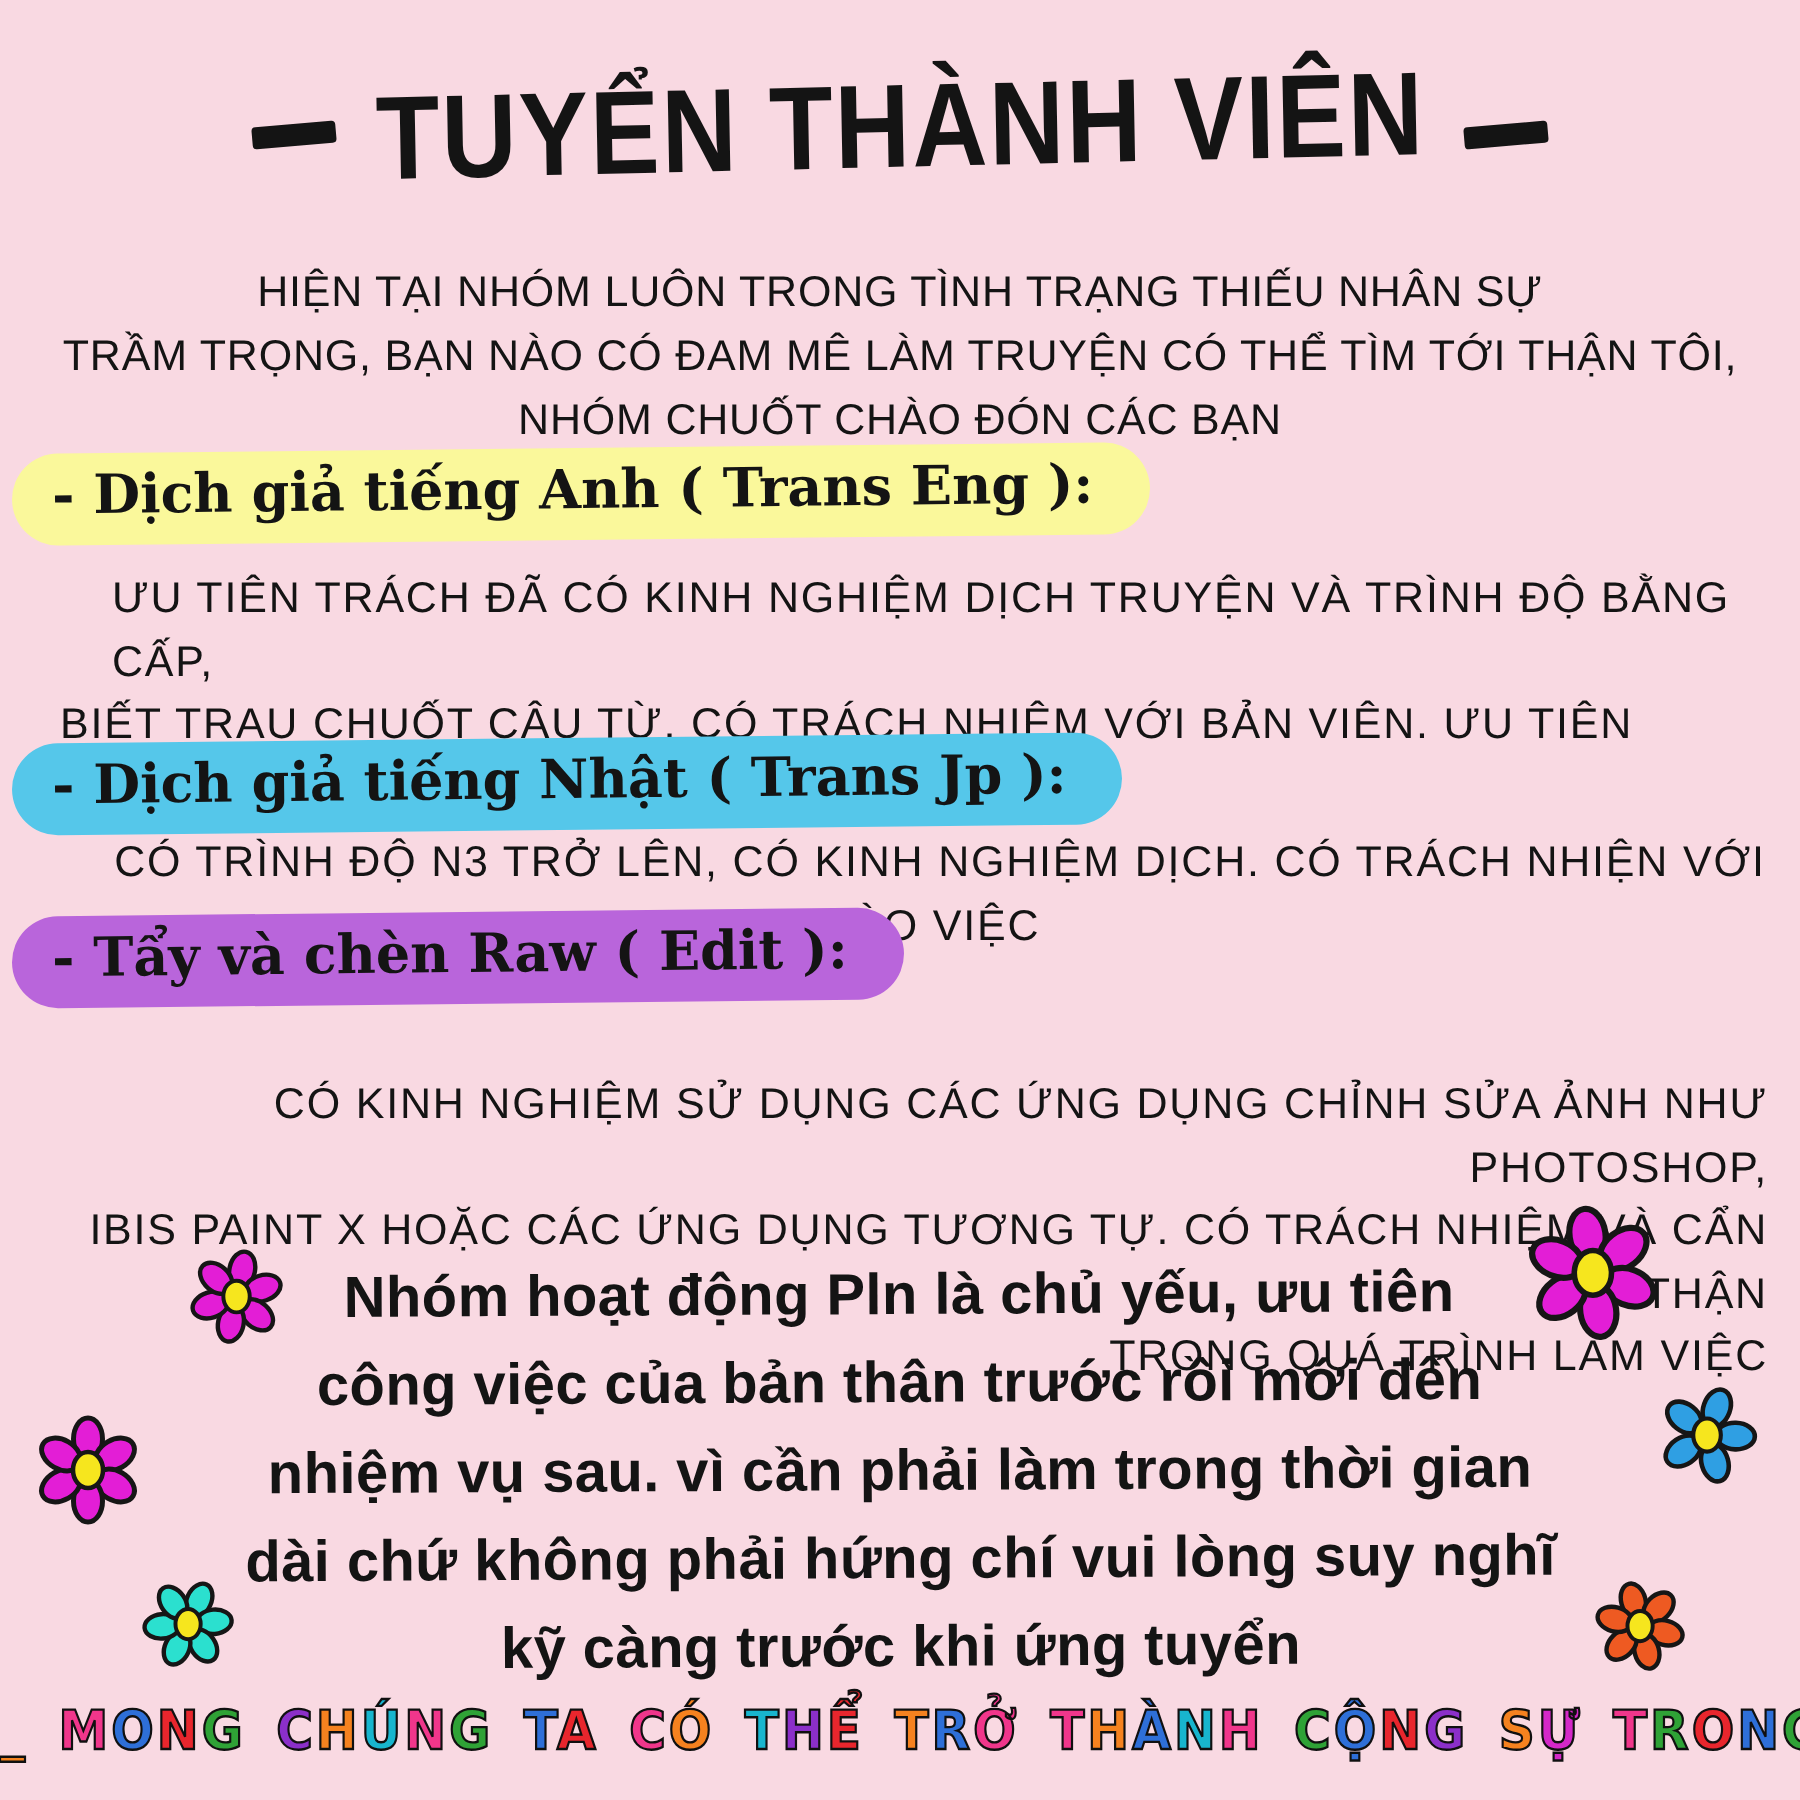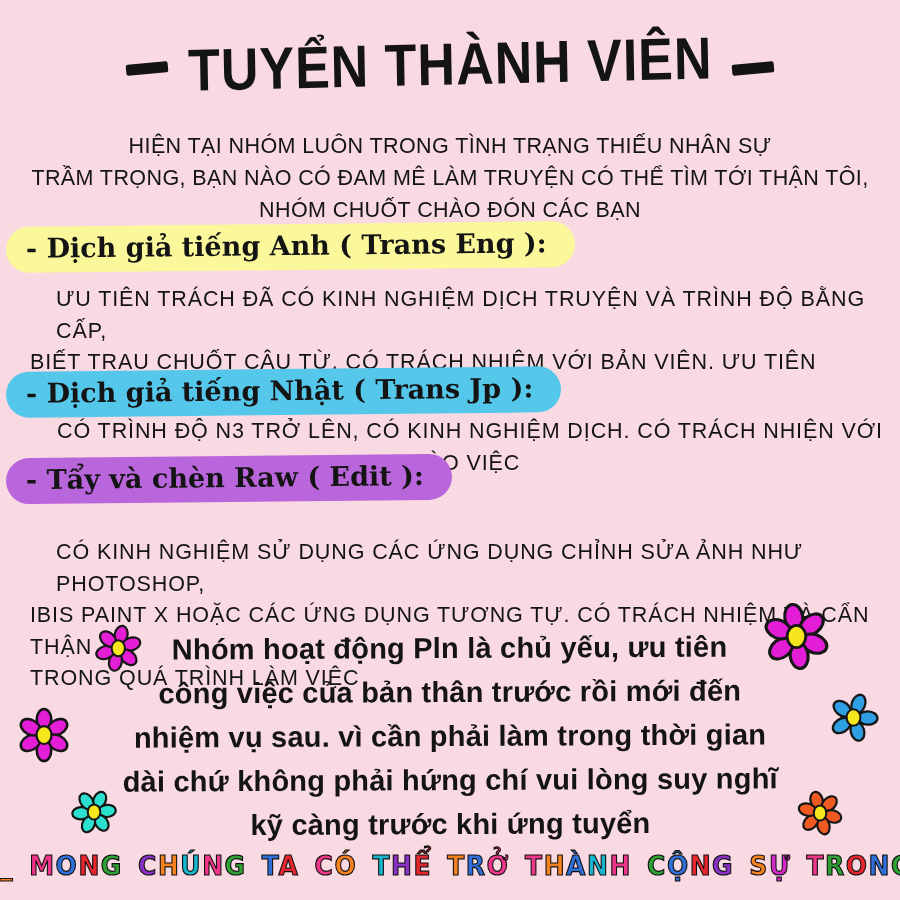--- a/index.html
+++ b/index.html
@@ -21,21 +21,21 @@
   
   .section-header{position:absolute;left:0;}
   .pill{
     display:inline-block;margin-left:6px;padding:6px 28px 9px 20px;border-radius:26px;
     font-family:"DejaVu Serif",serif;font-weight:bold;font-size:27px;
     transform:rotate(-0.6deg);
   }
   .hdr-0{top:224px;} .hdr-1{top:369px;} .hdr-2{top:456px;}
   .section-body{position:absolute;left:30px;right:16px;font-size:21.5px;
     line-height:31.5px;letter-spacing:0.9px;font-weight:500;}
-  .body-0{top:284px;} .body-1{top:416px;text-align:center;} .body-2{top:537px;}
+  .body-0{top:284px;} .body-1{top:416px;text-align:center;} .body-2{top:537px;text-align:right;}
   .indent{padding-left:26px;}
   
   .note{position:absolute;top:626px;left:60px;right:60px;text-align:center;
     font-weight:bold;font-size:29px;line-height:44px;letter-spacing:0.2px;
     transform:rotate(-0.3deg);}
   
   .footer{position:absolute;top:851px;left:0;right:0;text-align:center;white-space:nowrap;
     font-family:"DejaVu Sans",sans-serif;font-weight:bold;font-size:25px;
     letter-spacing:1.5px;word-spacing:5px;
     -webkit-text-stroke:1.1px #101010;transform:scaleY(1.08);}

